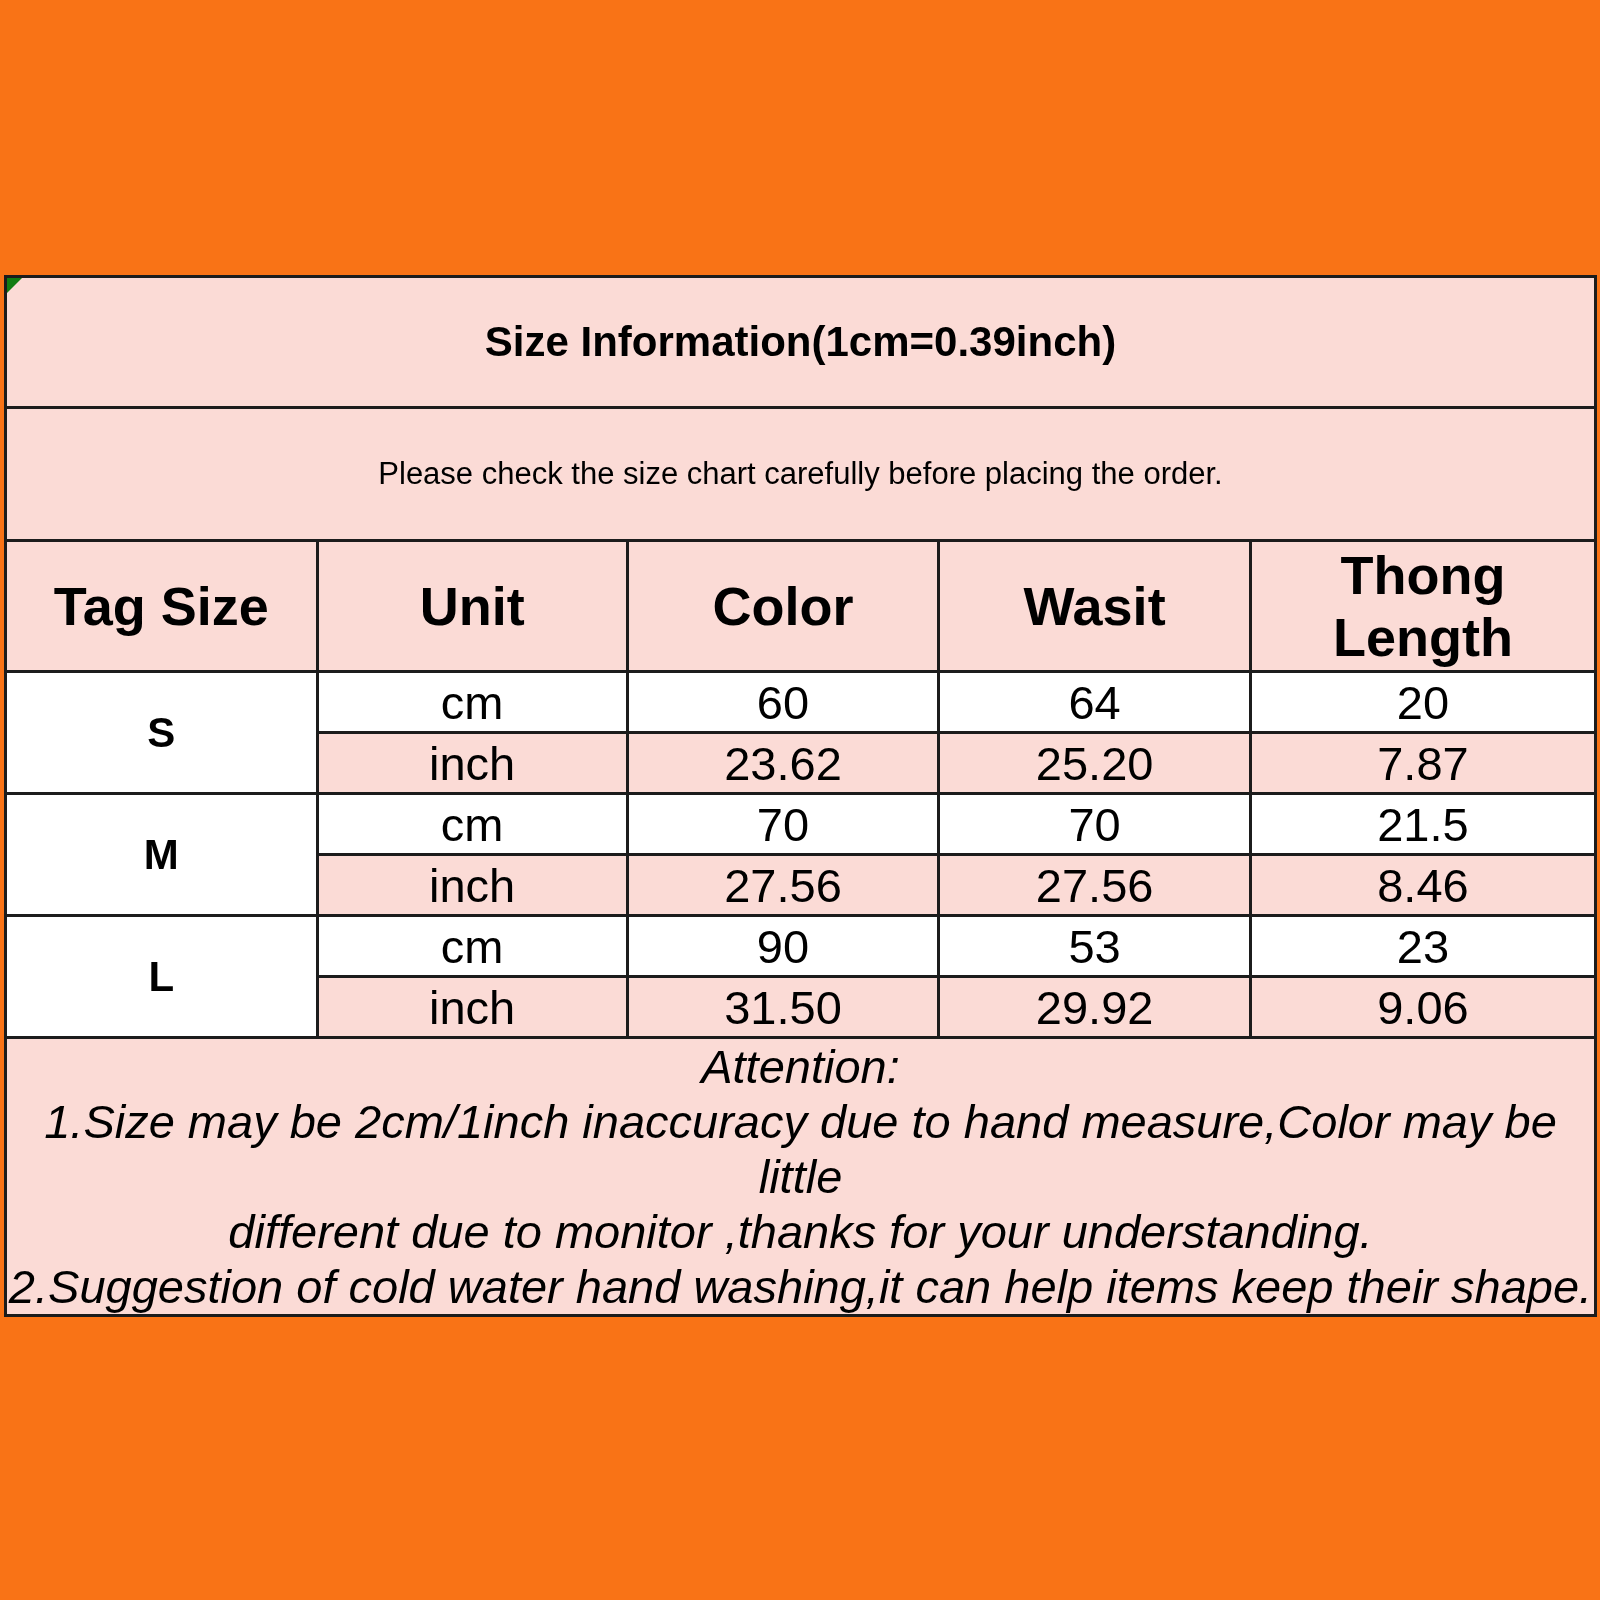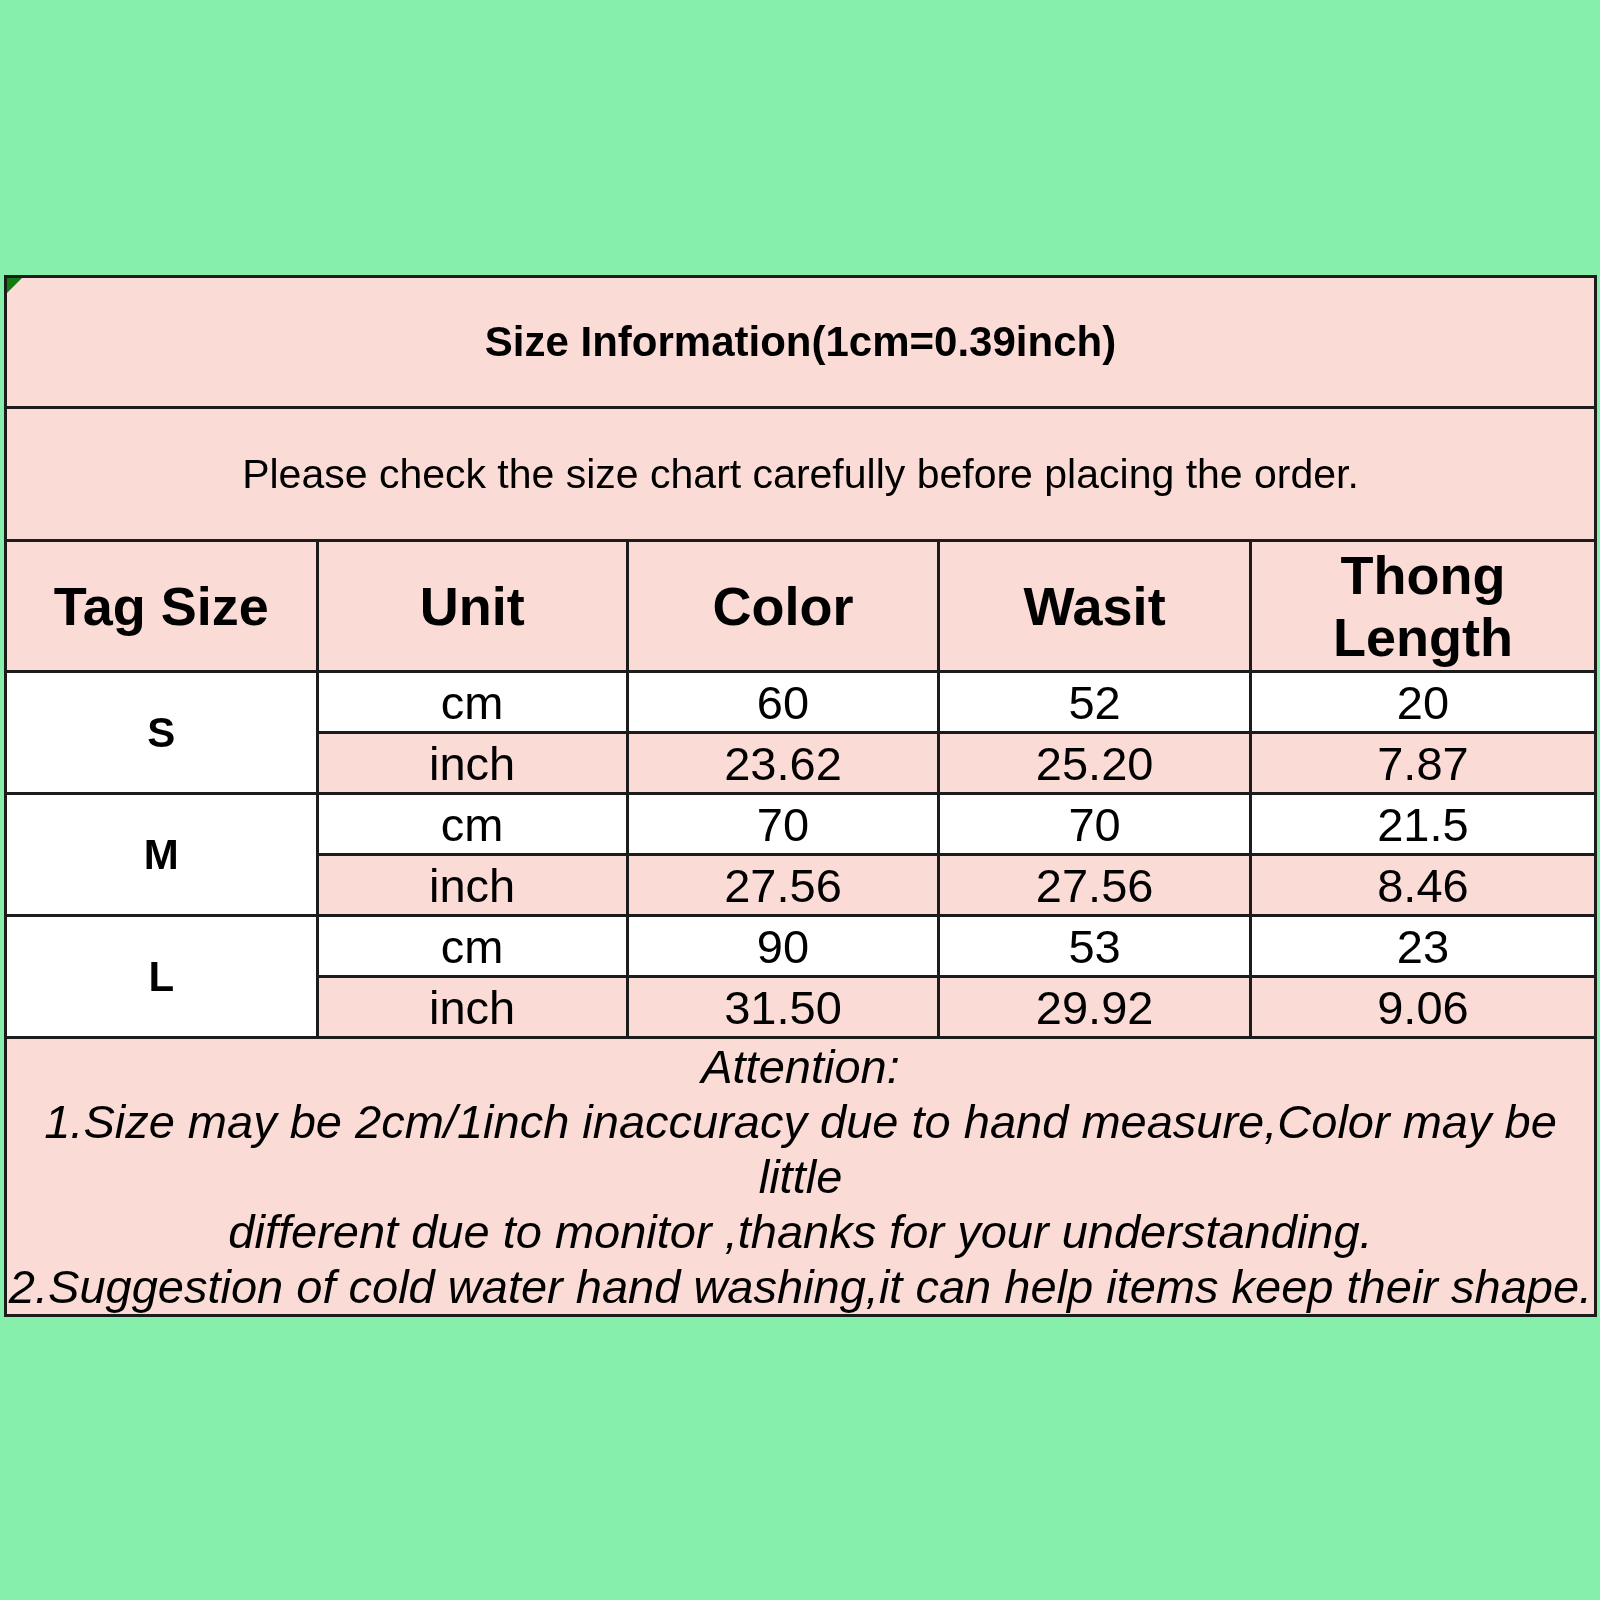--- a/index.html
+++ b/index.html
@@ -6,21 +6,21 @@
     margin: 0;
     padding: 0;
     background: #ffffff;
     font-family: "Liberation Sans", sans-serif;
     color: #000000;
   }
   .canvas {
     position: relative;
     width: 1600px;
     height: 1600px;
-    background: #86efac;
+    background: #f97316;
     overflow: hidden;
   }
   .sheet {
     position: absolute;
     left: 4px;
     top: 275px;
     width: 1593px;
   }
   table.size-table {
     width: 100%;
@@ -39,21 +39,21 @@
 
   td.title-cell {
     height: 128px;
     vertical-align: bottom;
     padding-bottom: 4px;
     font-size: 42px;
     font-weight: bold;
   }
   td.subtitle-cell {
     height: 130px;
-    font-size: 41px;
+    font-size: 31px;
   }
   td.head-cell {
     height: 128px;
     font-size: 54px;
     font-weight: bold;
   }
   td.data-cell {
     height: 58px;
     font-size: 47px;
   }
@@ -107,21 +107,21 @@
           <td class="head-cell bg-pink">Unit</td>
           <td class="head-cell bg-pink">Color</td>
           <td class="head-cell bg-pink">Wasit</td>
           <td class="head-cell bg-pink">Thong Length</td>
         </tr>
 
         <tr>
           <td rowspan="2" class="data-cell tag-cell bg-white">S</td>
           <td class="data-cell bg-white">cm</td>
           <td class="data-cell bg-white">60</td>
-          <td class="data-cell bg-white">52</td>
+          <td class="data-cell bg-white">64</td>
           <td class="data-cell bg-white">20</td>
         </tr>
         <tr>
           <td class="data-cell bg-pink">inch</td>
           <td class="data-cell bg-pink">23.62</td>
           <td class="data-cell bg-pink">25.20</td>
           <td class="data-cell bg-pink">7.87</td>
         </tr>
 
         <tr>

